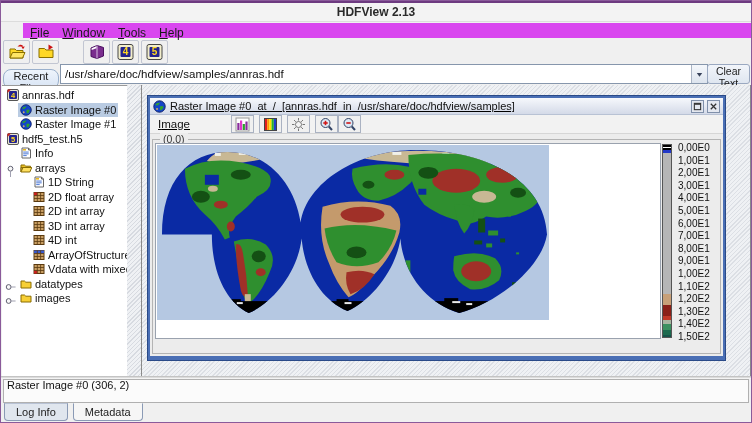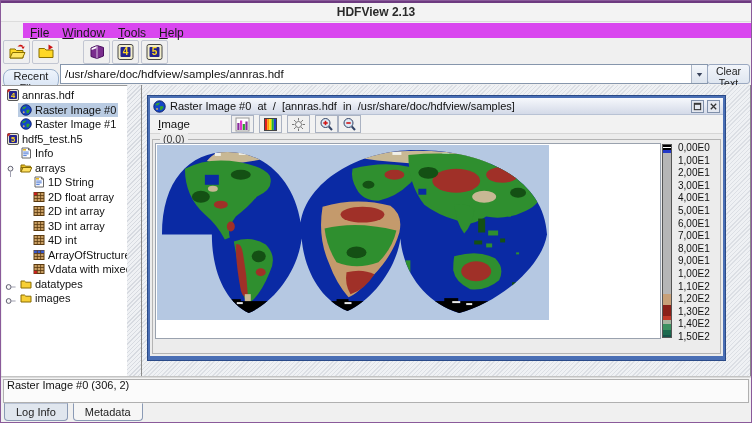--- a/index.html
+++ b/index.html
@@ -25,21 +25,21 @@
   .tree-panel{position:absolute;left:1px;top:84px;width:125px;height:291px;background:#fff;border-top:1px solid #999;overflow:hidden;padding-top:2px;}
   .tree-row{position:relative;height:14.5px;display:flex;align-items:center;white-space:nowrap;}
   .row-content{display:inline-flex;align-items:center;height:14px;padding:0 2px;}
   .tree-row.selected .row-content{background:#b9cbe2;}
   .tree-icon{width:12px;height:12px;margin-right:3px;flex:0 0 12px;}
   .tree-label{font-size:11px;color:#111;}
   .tree-handle{position:absolute;top:2px;width:11px;height:12px;}
   .tree-handle svg{width:11px;height:12px;}
   .splitter{position:absolute;left:126px;top:84px;width:14px;height:291px;background-color:#eff1f4;background-image:repeating-linear-gradient(135deg,rgba(170,176,188,.35) 0 1px,transparent 1px 3px);}
   .desktop{position:absolute;left:140px;top:84px;width:610px;height:291px;border-left:1px solid #8a8a8a;border-right:1px solid #8a8a8a;background-color:#eff1f4;background-image:repeating-linear-gradient(135deg,rgba(170,176,188,.28) 0 1px,transparent 1px 3px);}
-  .iframe{position:absolute;left:6px;top:11px;width:577px;height:264px;border:2px solid #4a6fb5;border-bottom:4px solid #4a6fb5;box-shadow:0 0 0 1px #2a4a88;background:#ececec;}
+  .iframe{position:absolute;left:6px;top:11px;width:577px;height:264px;border:2px solid #4a6fb5;border-bottom:4px solid #4a6fb5;box-shadow:0 0 0 1px #2a4a88;background:#ececec;text-decoration:underline;}
   .if-titlebar{height:17px;background:linear-gradient(#f6f8fc,#d4dae8);display:flex;align-items:center;padding:0 3px;border-bottom:1px solid #b8c2d4;}
   .if-icon{width:13px;height:13px;margin-right:4px;}
   .if-title{flex:1;font-size:11px;color:#111;white-space:pre;overflow:hidden;line-height:16px;}
   .if-btn{width:13px;height:13px;margin-left:3px;background:#e4e8f0;border:1px solid #8090aa;display:flex;align-items:center;justify-content:center;}
   .if-btn svg{width:9px;height:9px;}
   .if-menubar{height:19px;background:#f2f2f2;border-bottom:1px solid #d6d6d6;display:flex;align-items:center;}
   .if-menu-label{font-size:11.5px;margin-left:8px;color:#111;}
   .if-tools{display:flex;align-items:center;margin-left:28px;}
   .if-tb-btn{width:23px;height:18px;border:1px solid #aab2c2;background:#f0f0f0;padding:1px 3px;display:flex;align-items:center;justify-content:center;margin-right:0;}
   .if-tb-btn .icon{width:15px;height:15px;}

